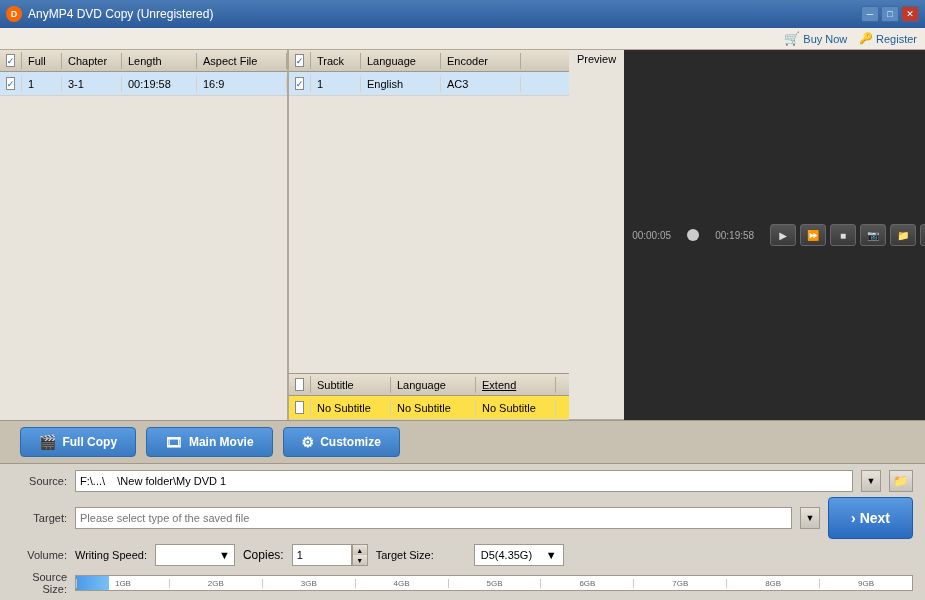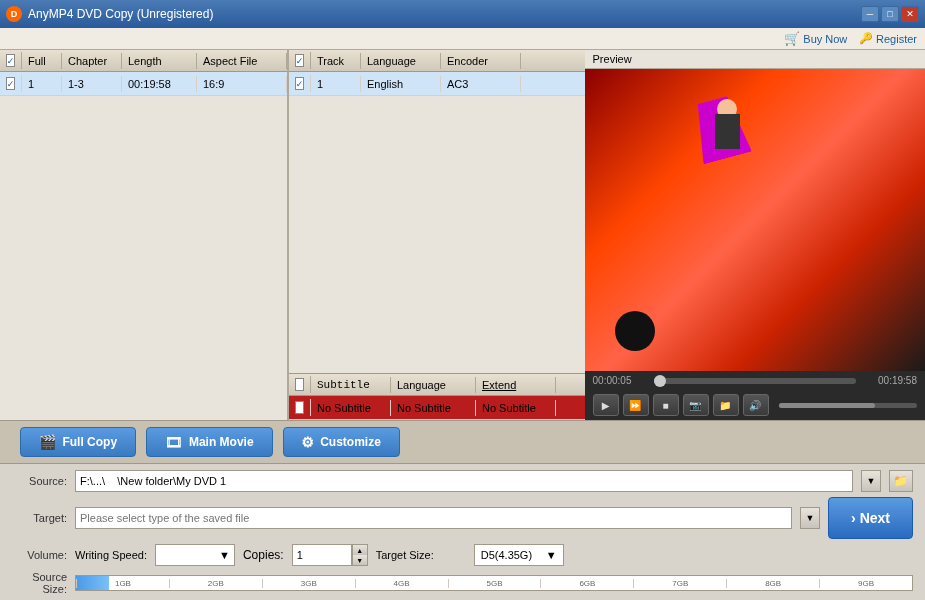--- a/index.html
+++ b/index.html
@@ -112,21 +112,21 @@
     .th-check { width: 22px; display: flex; align-items: center; justify-content: center; }
     .th-title { width: 40px; }
     .th-chapter { width: 60px; }
     .th-length { width: 75px; }
     .th-aspect { width: 90px; }
 
     .table-row {
       display: flex;
       height: 24px;
       align-items: center;
-      background: #b91c1c;
+      background: #fde047;
       border-bottom: 1px solid #d8d0c4;
     }
     .td-cell {
       padding: 2px 6px;
       border-right: 1px solid #d8d0c4;
       font-size: 11px;
       white-space: nowrap;
     }
     .td-check { width: 22px; display: flex; align-items: center; justify-content: center; }
     .td-title { width: 40px; }
@@ -144,33 +144,33 @@
     #track-table { flex: 1; }
     #subtitle-table { border-top: 1px solid #a0988a; }
 
     .th-track { width: 50px; }
     .th-language { width: 80px; }
     .th-encoder { width: 80px; }
     .td-track { width: 50px; }
     .td-language { width: 80px; }
     .td-encoder { width: 80px; }
 
-    .th-subtitle { width: 80px; font-family: Liberation Mono, monospace; }
+    .th-subtitle { width: 80px; }
     .th-sub-language { width: 85px; }
     .th-extend { width: 80px; text-decoration: underline; }
     .td-subtitle { width: 80px; }
     .td-sub-language { width: 85px; }
     .td-extend { width: 80px; }
 
     
     #preview-panel {
       width: 356px;
       background: #1a1a1a;
       display: flex;
-      flex-direction: column;
+      flex-direction: row;
     }
     #preview-label {
       background: #e8e4dc;
       padding: 3px 8px;
       font-size: 11px;
       border-bottom: 1px solid #b0a898;
     }
     #preview-video {
       flex: 1;
       background: #000;
@@ -503,21 +503,21 @@
         <div class="th-cell th-title">Full</div>
         <div class="th-cell th-chapter">Chapter</div>
         <div class="th-cell th-length">Length</div>
         <div class="th-cell th-aspect">Aspect File</div>
       </div>
       <div class="table-row row-highlight">
         <div class="td-cell td-check">
           <div class="cb-check">✓</div>
         </div>
         <div class="td-cell td-title">1</div>
-        <div class="td-cell td-chapter">1-3</div>
+        <div class="td-cell td-chapter">3-1</div>
         <div class="td-cell td-length">00:19:58</div>
         <div class="td-cell td-aspect">16:9</div>
       </div>
     </div>
   </div>
 
   <div id="right-sub-panel">
 
     <div id="track-table">
       <div class="table-header">

